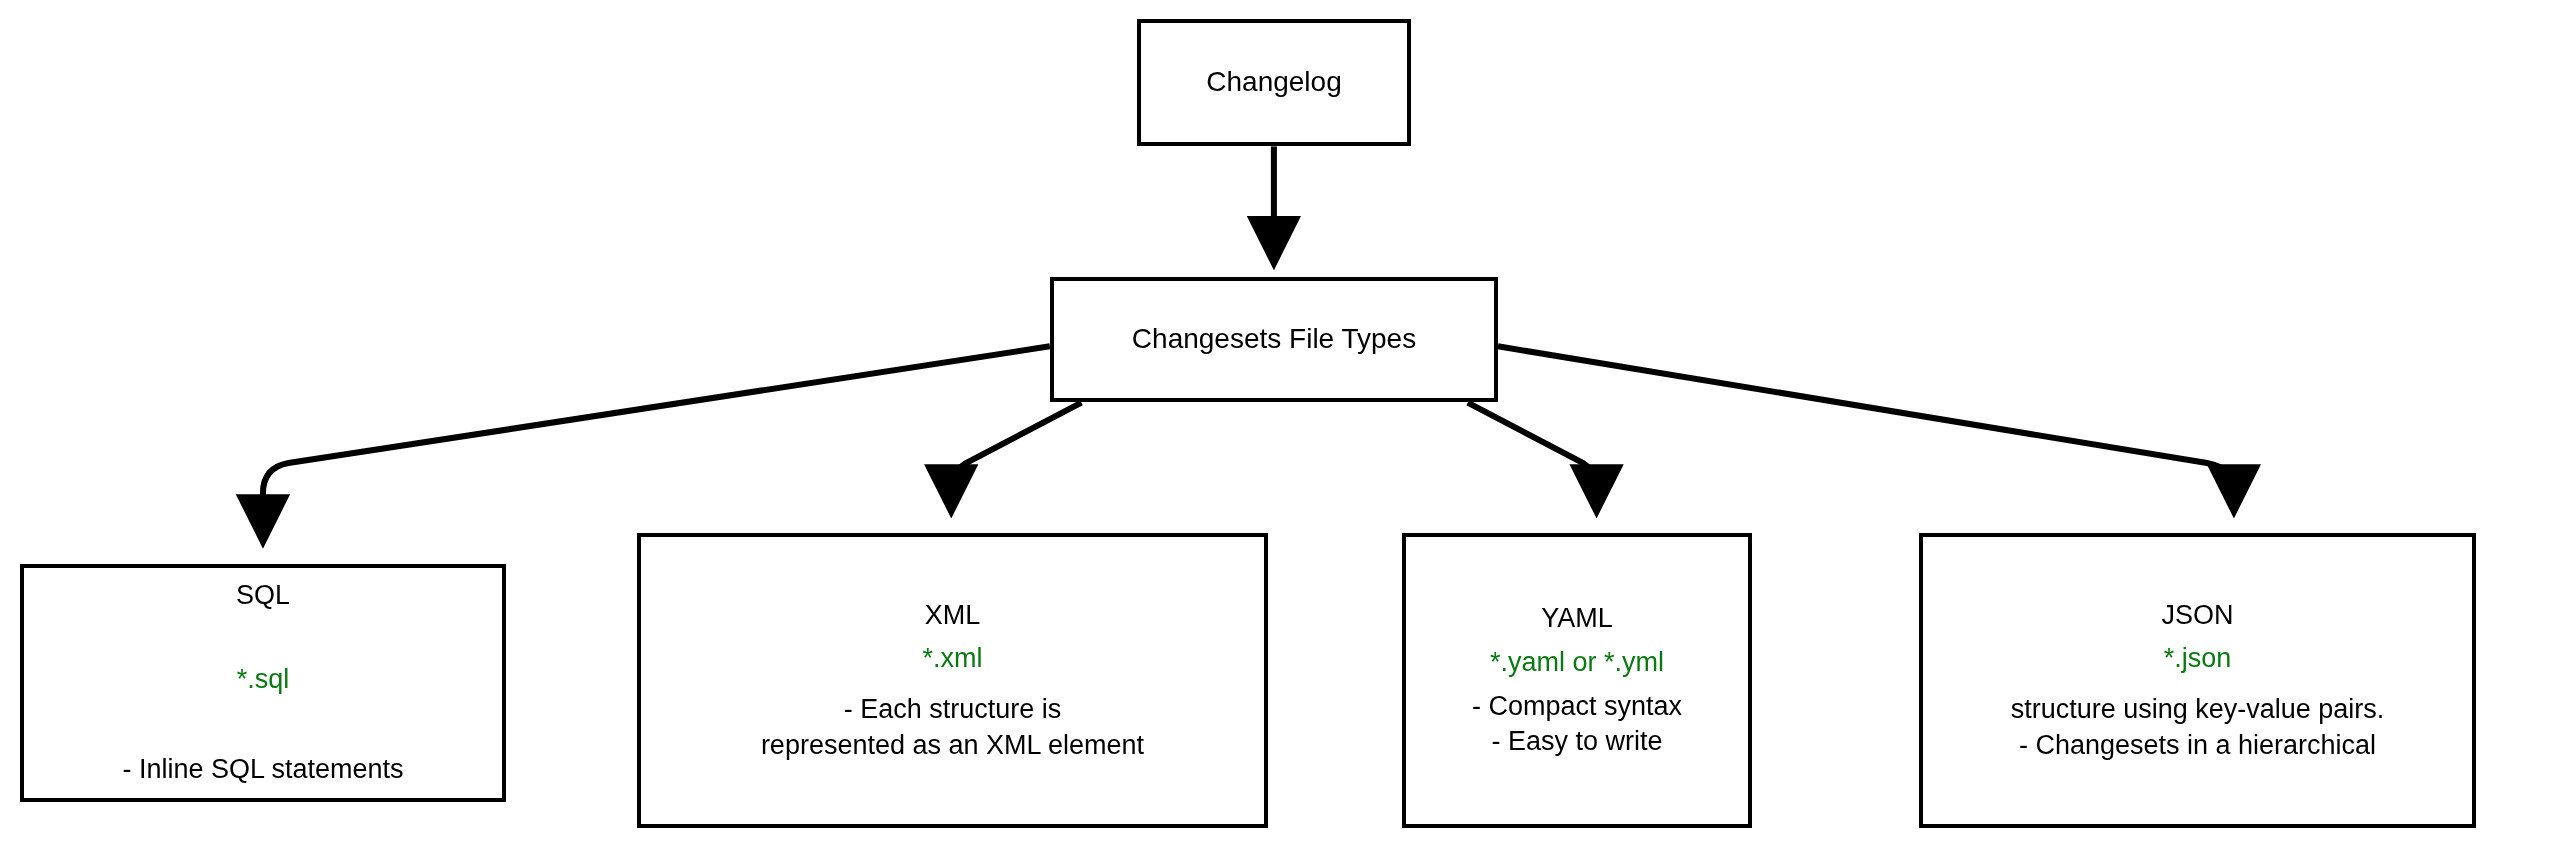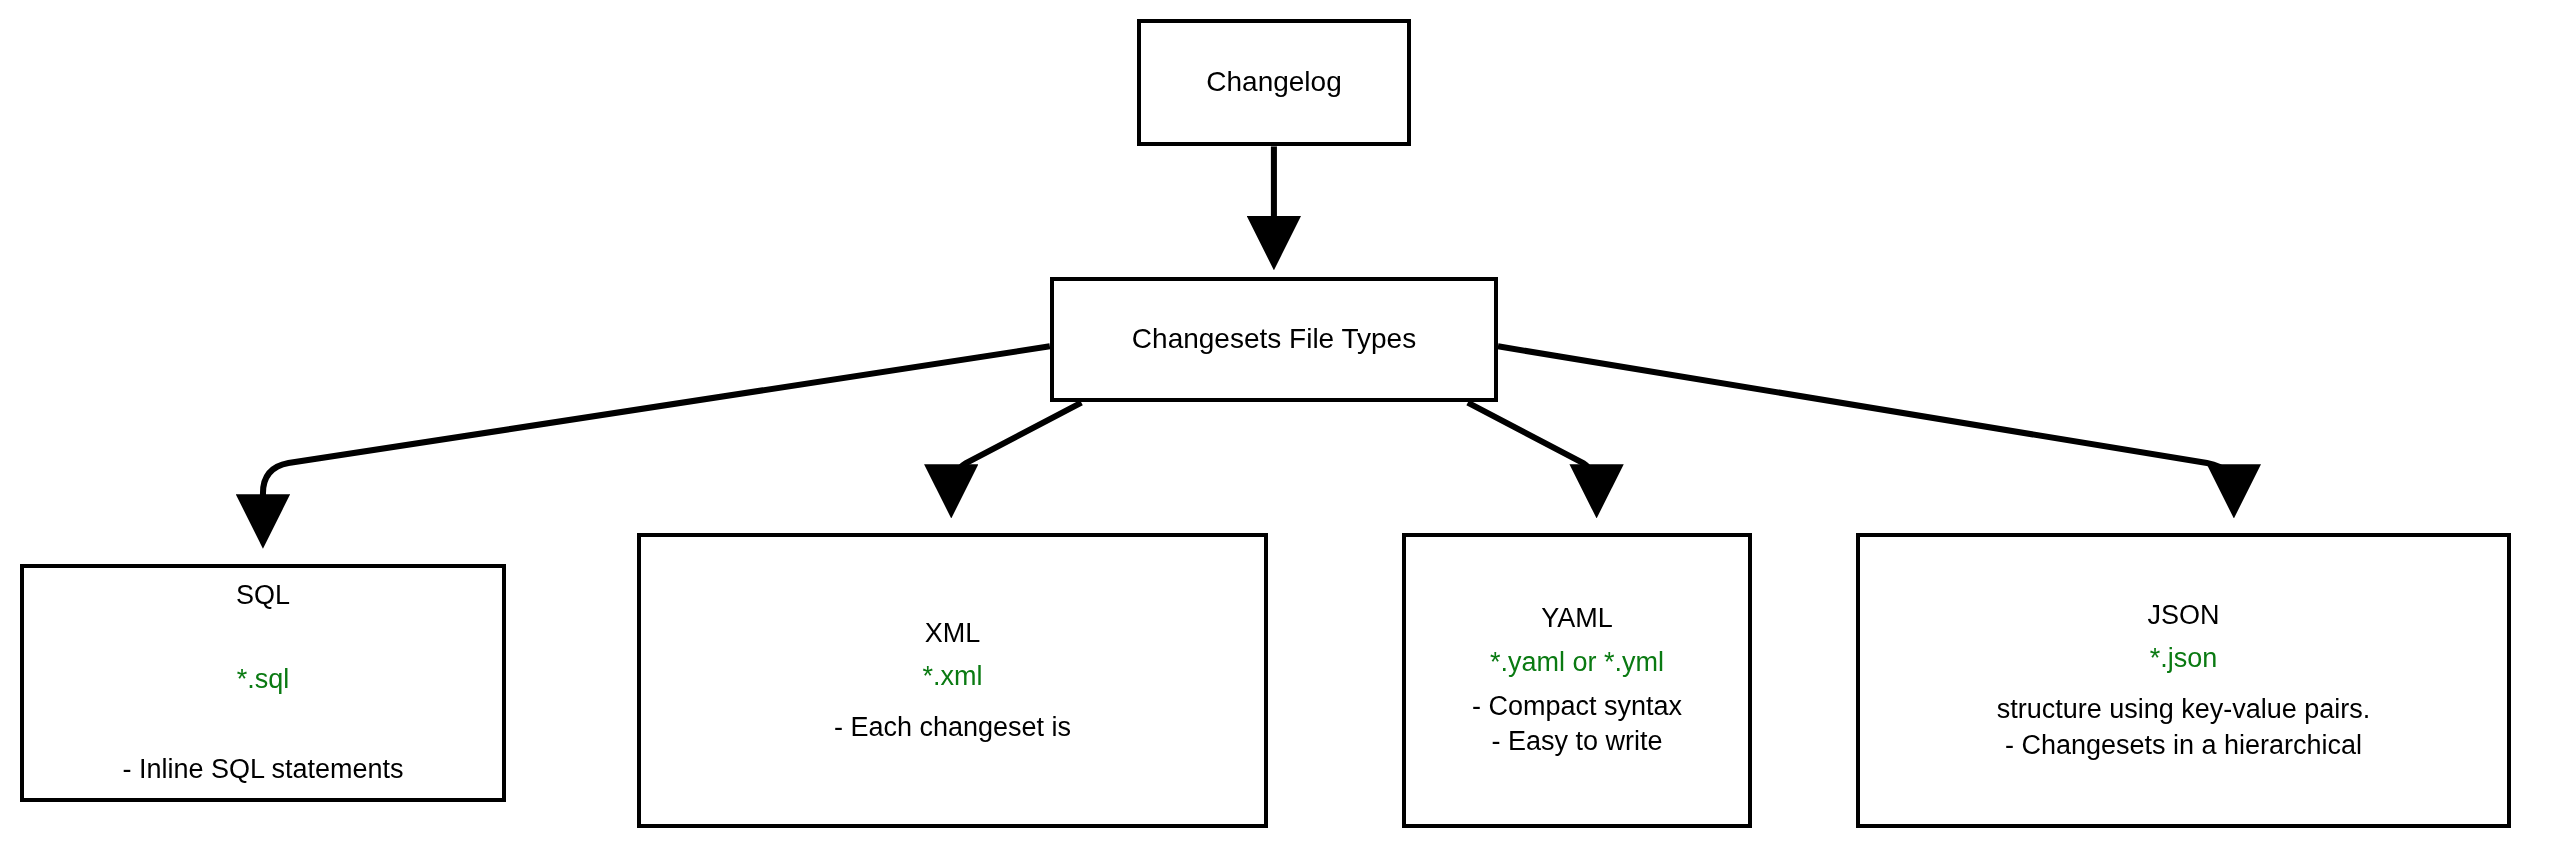--- a/index.html
+++ b/index.html
@@ -90,23 +90,23 @@
     width: 631px;
     height: 295px;
   }
   #node-yaml {
     left: 1402px;
     top: 533px;
     width: 350px;
     height: 295px;
   }
   #node-json {
-    left: 1856px;
+    left: 1919px;
     top: 533px;
-    width: 655px;
+    width: 557px;
     height: 295px;
   }
   .spacer-sm { height: 8px; }
   .spacer-md { height: 14.8px; }
 </style>
 </head>
 <body>
 
 <div id="canvas">
 
@@ -142,21 +142,22 @@
     <div class="ext">*.sql</div>
     <div class="spacer-md"></div>
     <div class="desc-line">- Inline SQL statements</div>
   </div>
 
   <div class="node leaf" id="node-xml">
     <div class="title">XML</div>
     <div class="spacer-sm"></div>
     <div class="ext">*.xml</div>
     <div class="spacer-md"></div>
-    <div class="desc-line">- Each changeset is</div>
+    <div class="desc-line">- Each structure is</div>
+    <div class="desc-line">represented as an XML element</div>
   </div>
 
   <div class="node leaf" id="node-yaml">
     <div class="title">YAML</div>
     <div class="spacer-sm"></div>
     <div class="ext">*.yaml or *.yml</div>
     <div class="spacer-sm"></div>
     <div class="desc-line">- Compact syntax</div>
     <div class="desc-line">- Easy to write</div>
   </div>

